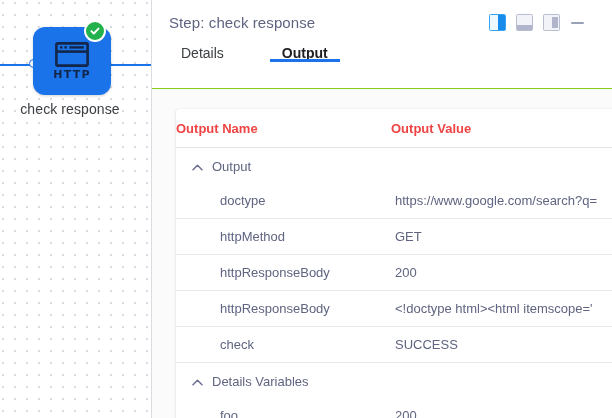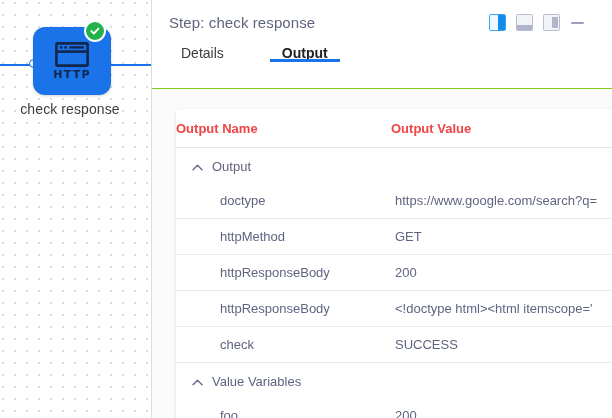--- a/index.html
+++ b/index.html
@@ -409,21 +409,21 @@
             </tr>
 
             <tr class="group-row second">
               <td colspan="2">
                 <div class="group-head">
                   <span class="chev">
                     <svg width="11" height="7" viewBox="0 0 11 7" aria-hidden="true">
                       <path d="M1 5.7 L5.5 1.3 L10 5.7" fill="none" stroke="#6b7090" stroke-width="1.5" stroke-linecap="round" stroke-linejoin="round"></path>
                     </svg>
                   </span>
-                  <span class="group-label">Value Variables</span>
+                  <span class="group-label">Details Variables</span>
                 </div>
               </td>
             </tr>
 
             <tr class="data-row last-in-group">
               <td class="cell-name">foo</td>
               <td class="cell-value">200</td>
             </tr>
 
           </tbody>

